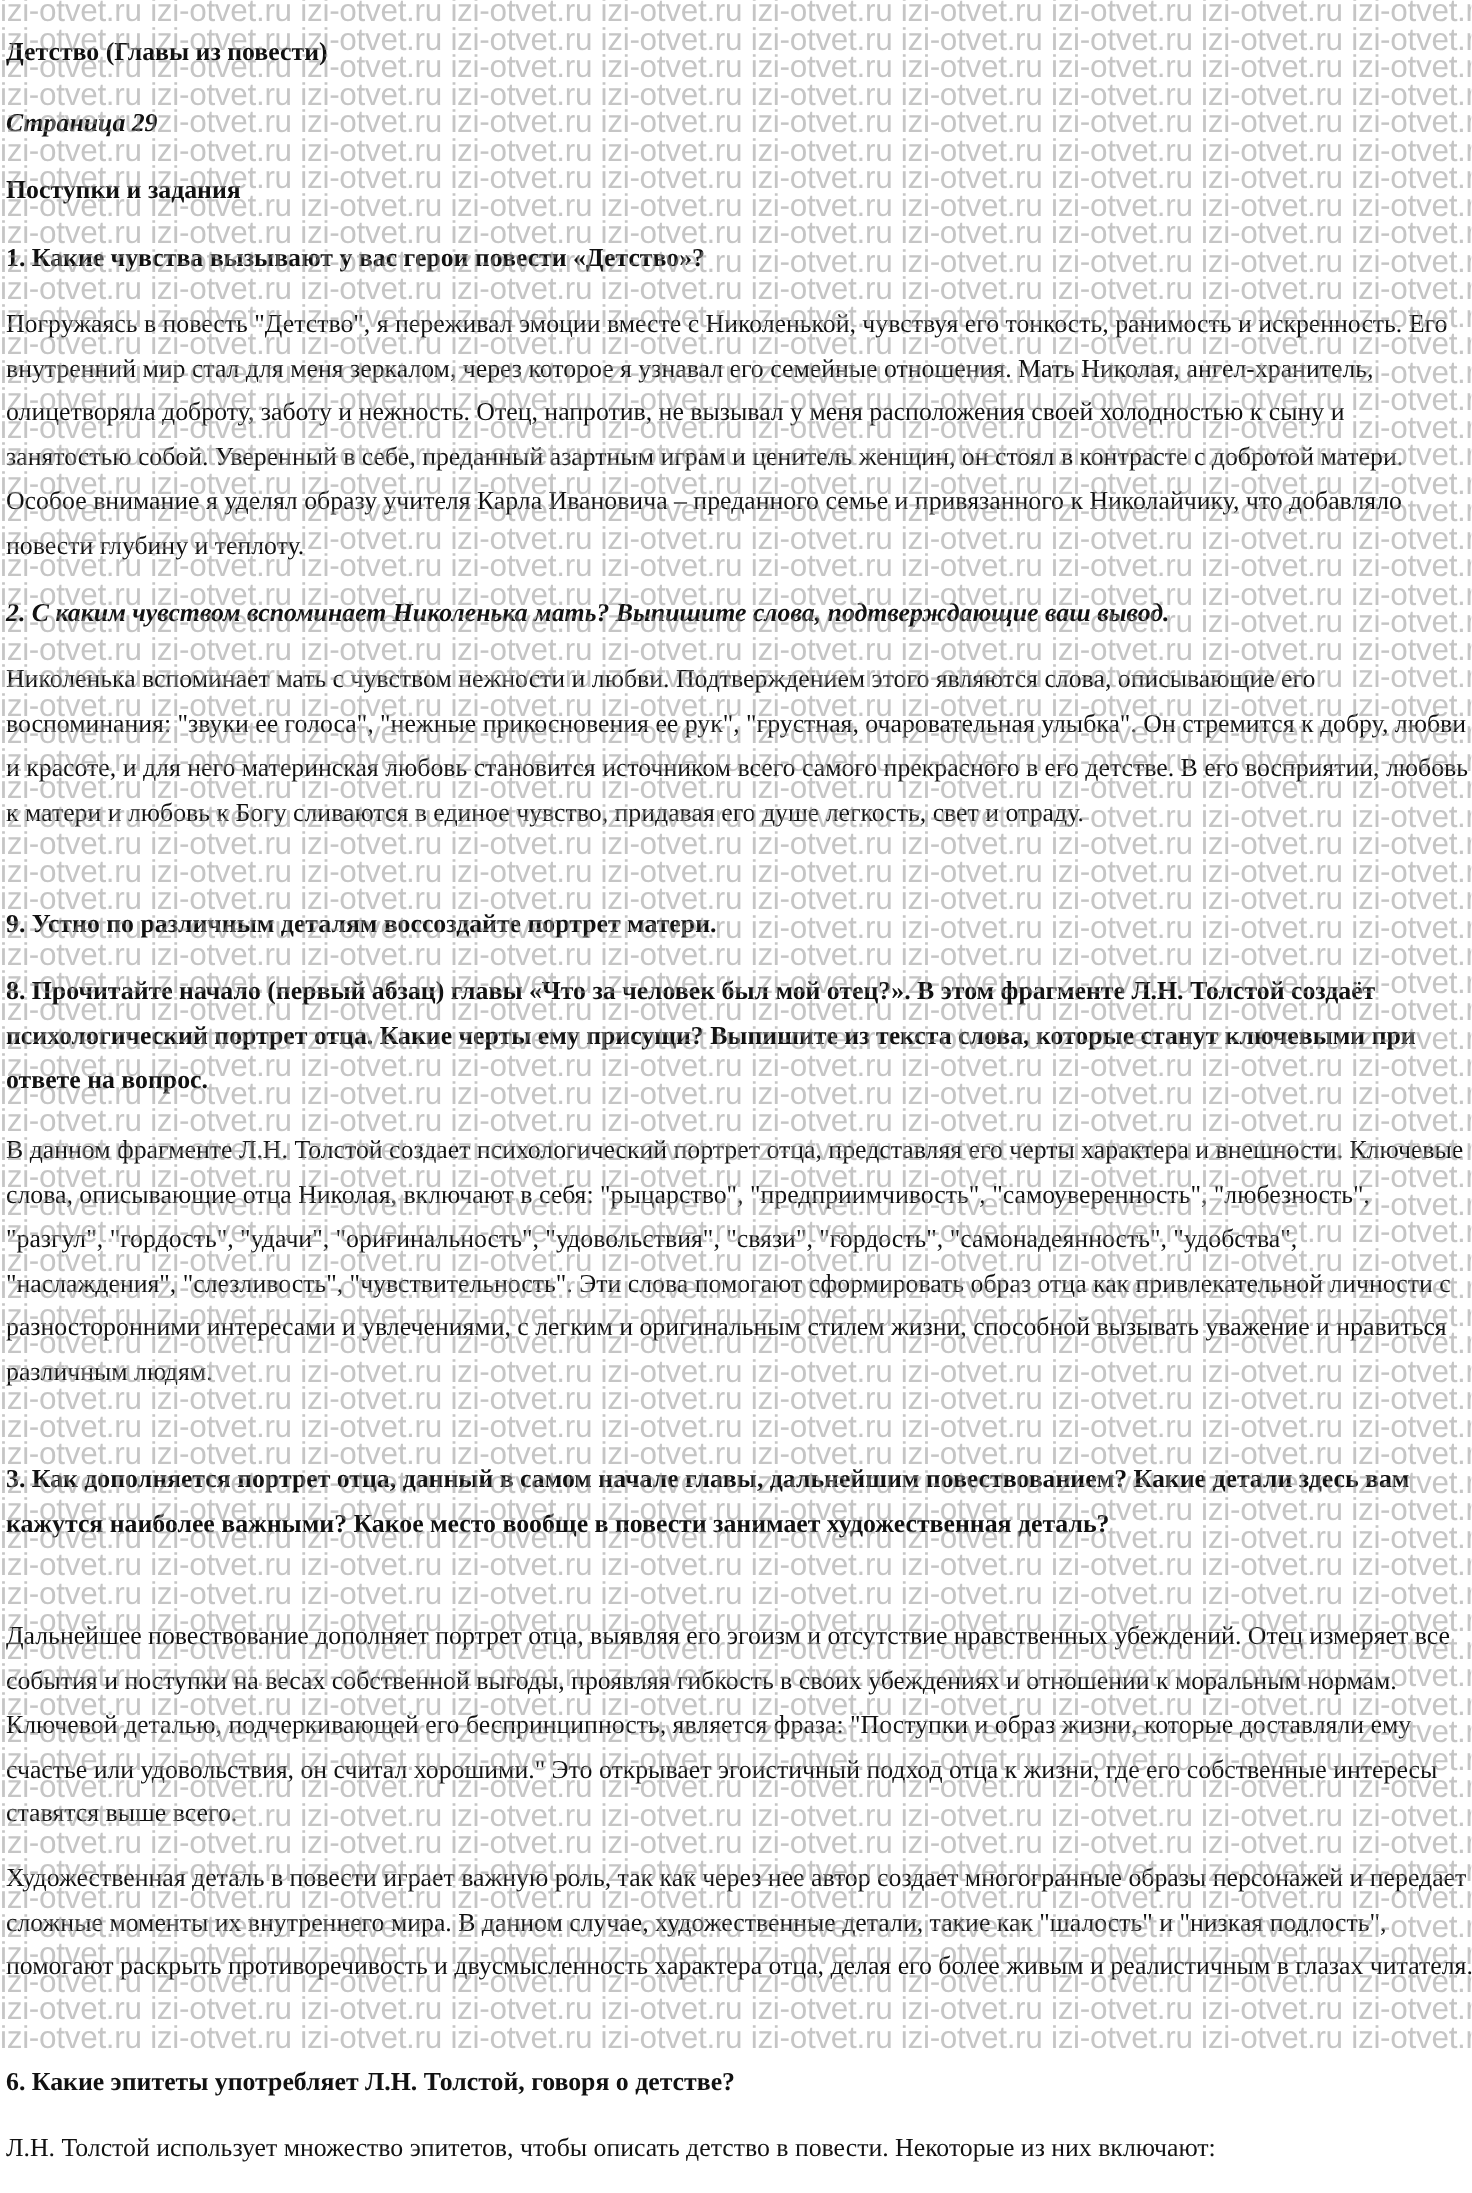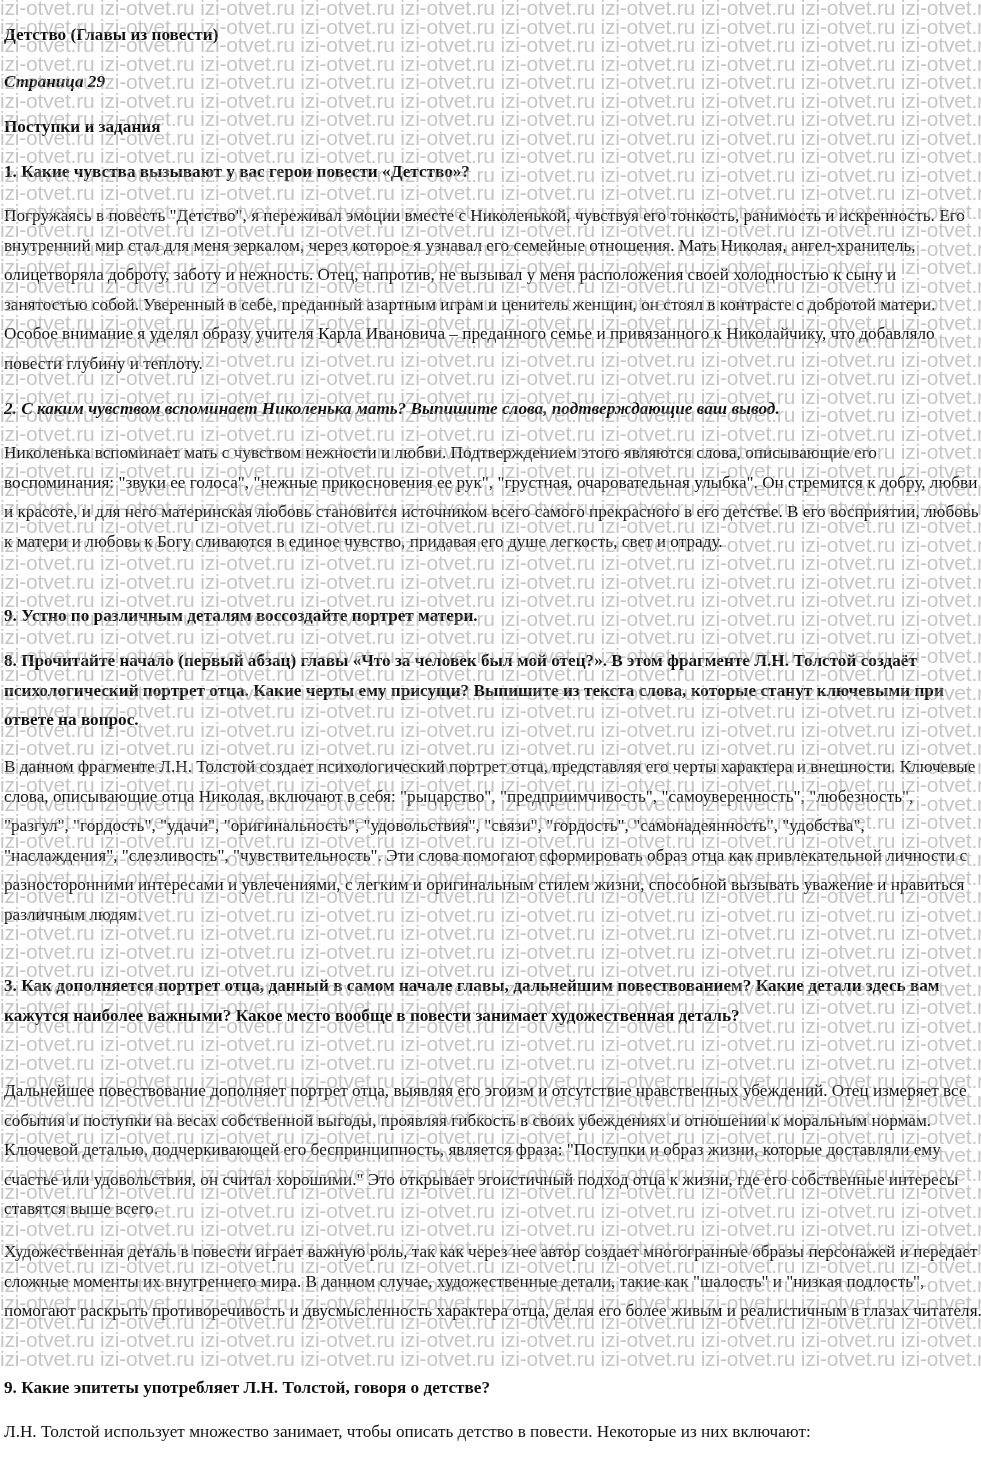--- a/index.html
+++ b/index.html
@@ -36,22 +36,22 @@
 
   <p class="bold" style="top:601px;">9. Устно по различным деталям воссоздайте портрет матери.</p>
 
   <p class="bold" style="top:646px;">8. Прочитайте начало (первый абзац) главы «Что за человек был мой отец?». В этом фрагменте Л.Н. Толстой создаёт психологический портрет отца. Какие черты ему присущи? Выпишите из текста слова, которые станут ключевыми при ответе на вопрос.</p>
   <p style="top:752px;">В данном фрагменте Л.Н. Толстой создает психологический портрет отца, представляя его черты характера и внешности. Ключевые слова, описывающие отца Николая, включают в себя: "рыцарство", "предприимчивость", "самоуверенность", "любезность", "разгул", "гордость", "удачи", "оригинальность", "удовольствия", "связи", "гордость", "самонадеянность", "удобства", "наслаждения", "слезливость", "чувствительность". Эти слова помогают сформировать образ отца как привлекательной личности с разносторонними интересами и увлечениями, с легким и оригинальным стилем жизни, способной вызывать уважение и нравиться различным людям.</p>
 
   <p class="bold" style="top:971px;">3. Как дополняется портрет отца, данный в самом начале главы, дальнейшим повествованием? Какие детали здесь вам кажутся наиболее важными? Какое место вообще в повести занимает художественная деталь?</p>
   <p style="top:1076px;">Дальнейшее повествование дополняет портрет отца, выявляя его эгоизм и отсутствие нравственных убеждений. Отец измеряет все события и поступки на весах собственной выгоды, проявляя гибкость в своих убеждениях и отношении к моральным нормам. Ключевой деталью, подчеркивающей его беспринципность, является фраза: "Поступки и образ жизни, которые доставляли ему счастье или удовольствия, он считал хорошими." Это открывает эгоистичный подход отца к жизни, где его собственные интересы ставятся выше всего.</p>
   <p style="top:1237px;">Художественная деталь в повести играет важную роль, так как через нее автор создает многогранные образы персонажей и передает сложные моменты их внутреннего мира. В данном случае, художественные детали, такие как "шалость" и "низкая подлость", помогают раскрыть противоречивость и двусмысленность характера отца, делая его более живым и реалистичным в глазах читателя.</p>
 
-  <p class="bold" style="top:1373px;">9. Какие эпитеты употребляет Л.Н. Толстой, говоря о детстве?</p>
-  <p style="top:1417px;">Л.Н. Толстой использует множество занимает, чтобы описать детство в повести. Некоторые из них включают:</p>
+  <p class="bold" style="top:1373px;">6. Какие эпитеты употребляет Л.Н. Толстой, говоря о детстве?</p>
+  <p style="top:1417px;">Л.Н. Толстой использует множество эпитетов, чтобы описать детство в повести. Некоторые из них включают:</p>
 </div>
 
 <div class="watermark" id="watermark">
     <div class="wm-row">izi-otvet.ru izi-otvet.ru izi-otvet.ru izi-otvet.ru izi-otvet.ru izi-otvet.ru izi-otvet.ru izi-otvet.ru izi-otvet.ru izi-otvet.ru izi-otvet.ru izi-otvet.ru </div>
     <div class="wm-row">izi-otvet.ru izi-otvet.ru izi-otvet.ru izi-otvet.ru izi-otvet.ru izi-otvet.ru izi-otvet.ru izi-otvet.ru izi-otvet.ru izi-otvet.ru izi-otvet.ru izi-otvet.ru </div>
     <div class="wm-row">izi-otvet.ru izi-otvet.ru izi-otvet.ru izi-otvet.ru izi-otvet.ru izi-otvet.ru izi-otvet.ru izi-otvet.ru izi-otvet.ru izi-otvet.ru izi-otvet.ru izi-otvet.ru </div>
     <div class="wm-row">izi-otvet.ru izi-otvet.ru izi-otvet.ru izi-otvet.ru izi-otvet.ru izi-otvet.ru izi-otvet.ru izi-otvet.ru izi-otvet.ru izi-otvet.ru izi-otvet.ru izi-otvet.ru </div>
     <div class="wm-row">izi-otvet.ru izi-otvet.ru izi-otvet.ru izi-otvet.ru izi-otvet.ru izi-otvet.ru izi-otvet.ru izi-otvet.ru izi-otvet.ru izi-otvet.ru izi-otvet.ru izi-otvet.ru </div>
     <div class="wm-row">izi-otvet.ru izi-otvet.ru izi-otvet.ru izi-otvet.ru izi-otvet.ru izi-otvet.ru izi-otvet.ru izi-otvet.ru izi-otvet.ru izi-otvet.ru izi-otvet.ru izi-otvet.ru </div>
     <div class="wm-row">izi-otvet.ru izi-otvet.ru izi-otvet.ru izi-otvet.ru izi-otvet.ru izi-otvet.ru izi-otvet.ru izi-otvet.ru izi-otvet.ru izi-otvet.ru izi-otvet.ru izi-otvet.ru </div>

